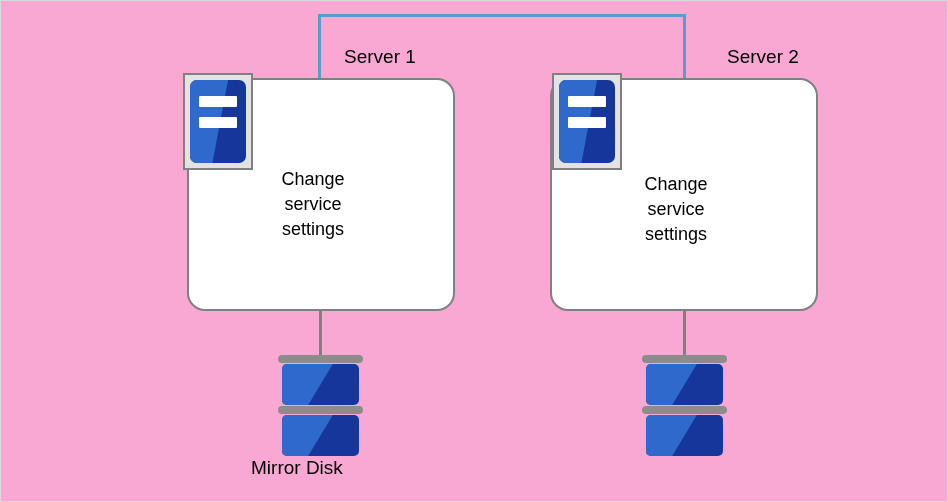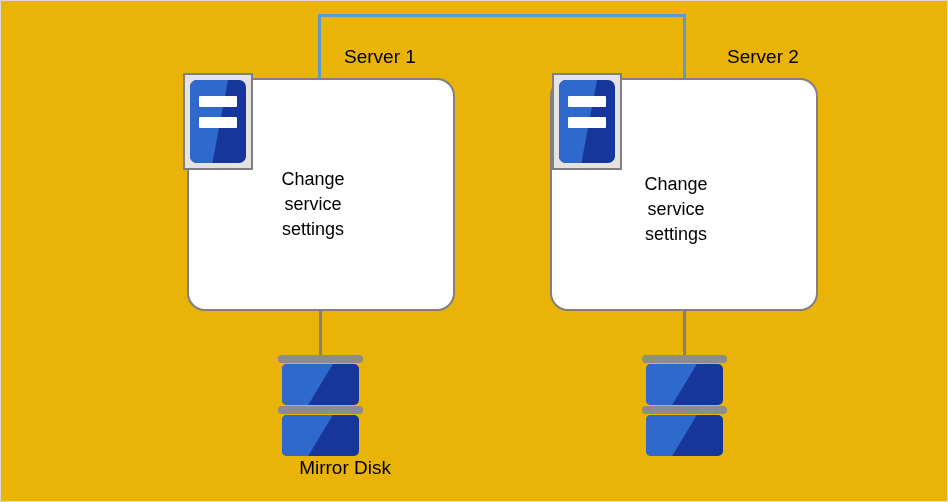--- a/index.html
+++ b/index.html
@@ -7,21 +7,21 @@
     padding: 0;
     background: #ffffff;
   }
   body {
     font-family: "Liberation Sans", sans-serif;
   }
   #canvas {
     position: relative;
     width: 946px;
     height: 500px;
-    background: #eab308;
+    background: #f9a8d4;
     border: 1px solid #d9d9d9;
     overflow: hidden;
   }
 
   
   .staple-seg {
     position: absolute;
     background: #5b9bd5;
   }
 
@@ -118,21 +118,21 @@
     top: 0;
     width: 100%;
     height: 100%;
     background: #3069cc;
     clip-path: polygon(0 0, 66% 0, 34% 100%, 0 100%);
   }
   .disk-label {
     position: absolute;
     left: 0;
     right: 8px;
-    text-align: right;
+    text-align: left;
     font-size: 19px;
     color: #000000;
     white-space: nowrap;
   }
 </style>
 </head>
 <body>
 
 <div id="canvas">
 

